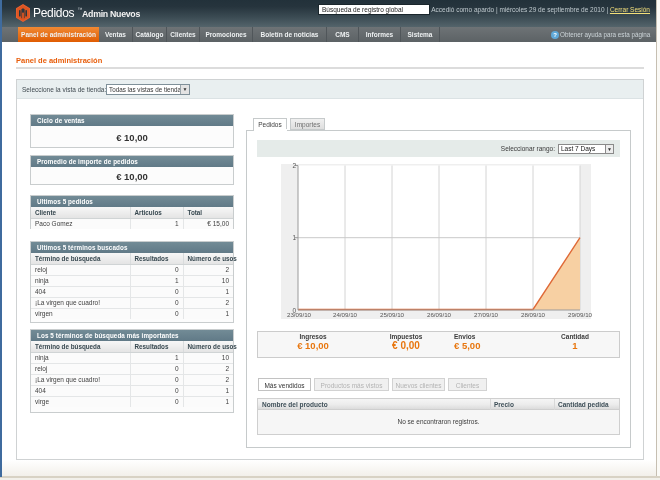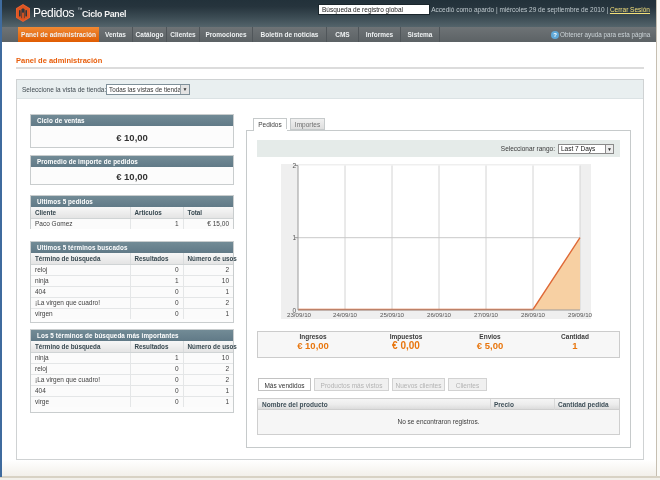--- a/index.html
+++ b/index.html
@@ -28,21 +28,21 @@
 <div class="abs" style="left:0;top:0;width:657px;height:27px;background:linear-gradient(180deg,#22313a 0%,#26343d 25%,#3c4c54 65%,#54646b 100%);">
   <svg class="abs" style="left:16px;top:4px;" width="14" height="18" viewBox="0 0 14 18">
     <polygon points="7,0 14,4.2 14,13.8 7,18 0,13.8 0,4.2" fill="#ea6230"></polygon>
     <polygon points="7,0.9 13.2,4.7 13.2,13.3 7,17.1 0.8,13.3 0.8,4.7" fill="#dd5522"></polygon>
     <rect x="3.0" y="6.2" width="1.6" height="6.2" fill="#2a363d"></rect>
     <rect x="9.4" y="6.2" width="1.6" height="6.2" fill="#2a363d"></rect>
     <path d="M5.4,5.3 L7,4.3 L8.6,5.3 L8.6,14 L7.9,14.4 L7.9,8.9 L7,8.3 L6.1,8.9 L6.1,14.4 L5.4,14 Z" fill="#2a363d"></path>
   </svg>
   <div class="abs" style="left:33px;top:6px;font-size:12px;letter-spacing:-0.3px;color:#fff;">Pedidos</div>
   <div class="abs" style="left:77.5px;top:6px;font-size:5px;color:#cfd5d8;">™</div>
-  <div class="abs" style="left:82px;top:9px;font-size:8.8px;letter-spacing:-0.3px;font-weight:bold;color:#f2f2f2;">Ciclo Panel</div>
+  <div class="abs" style="left:82px;top:9px;font-size:8.8px;letter-spacing:-0.3px;font-weight:bold;color:#f2f2f2;">Admin Nuevos</div>
   <div class="abs" style="left:318px;top:4px;width:112px;height:11px;background:#fff;border:1px solid #1a262c;font-size:6.5px;color:#222;line-height:9px;padding-left:3px;">Búsqueda de registro global</div>
   <div class="abs" style="right:7px;top:6px;font-size:6.5px;color:#bfc9ce;text-align:right;white-space:nowrap;">Accedió como apardo&nbsp;|&nbsp;miércoles 29 de septiembre de 2010&nbsp;|&nbsp;<span style="color:#f3df79;text-decoration:underline;">Cerrar Sesión</span></div>
 </div>
 
 <div class="abs" style="left:0;top:27px;width:657px;height:15px;background:linear-gradient(180deg,#6e7376,#5c6265);">
   <div class="navtab" style="left:18px;width:81px;background:linear-gradient(180deg,#f08934,#e05c02);border-right:none;">Panel de administración</div>
   <div class="navtab" style="left:99px;width:34px;">Ventas</div>
   <div class="navtab" style="left:133px;width:34px;">Catálogo</div>
   <div class="navtab" style="left:167px;width:33px;">Clientes</div>
   <div class="navtab" style="left:200px;width:53px;">Promociones</div>
@@ -232,21 +232,21 @@
 
 <div class="abs" style="left:257px;top:331px;width:363px;height:27px;background:#f7f7f7;border:1px solid #ccc;z-index:3;"></div>
 <div class="abs" style="left:277px;top:333px;width:72px;text-align:center;z-index:4;">
   <div style="font-size:6.5px;font-weight:bold;color:#3b3b3b;">Ingresos</div>
   <div style="font-size:9.5px;font-weight:bold;color:#e8760e;">€ 10,00</div>
   </div>
 <div class="abs" style="left:370px;top:333px;width:72px;text-align:center;z-index:4;">
   <div style="font-size:6.5px;font-weight:bold;color:#3b3b3b;">Impuestos</div>
   <div style="font-size:10px;font-weight:bold;color:#e8760e;">€ 0,00</div>
   </div>
-<div class="abs" style="left:454px;top:333px;width:72px;text-align:center;z-index:4;">
+<div class="abs" style="left:454px;top:333px;width:72px;text-align:left;z-index:4;">
   <div style="font-size:6.5px;font-weight:bold;color:#3b3b3b;">Envios</div>
   <div style="font-size:9.5px;font-weight:bold;color:#e8760e;">€ 5,00</div>
   </div>
 <div class="abs" style="left:539px;top:333px;width:72px;text-align:center;z-index:4;">
   <div style="font-size:6.5px;font-weight:bold;color:#3b3b3b;">Cantidad</div>
   <div style="font-size:9.5px;font-weight:bold;color:#e8760e;">1</div>
   </div>
 
 <div class="abs" style="left:258px;top:378px;width:53px;height:13px;background:#fff;border:1px solid #c2c2c2;font-size:6.5px;color:#333;text-align:center;line-height:13px;z-index:3;">Más vendidos</div>
 <div class="abs" style="left:314px;top:378px;width:75px;height:13px;background:#f0f0f0;border:1px solid #d2d2d2;font-size:6.5px;color:#b3b3b3;text-align:center;line-height:13px;z-index:3;">Productos más vistos</div>

